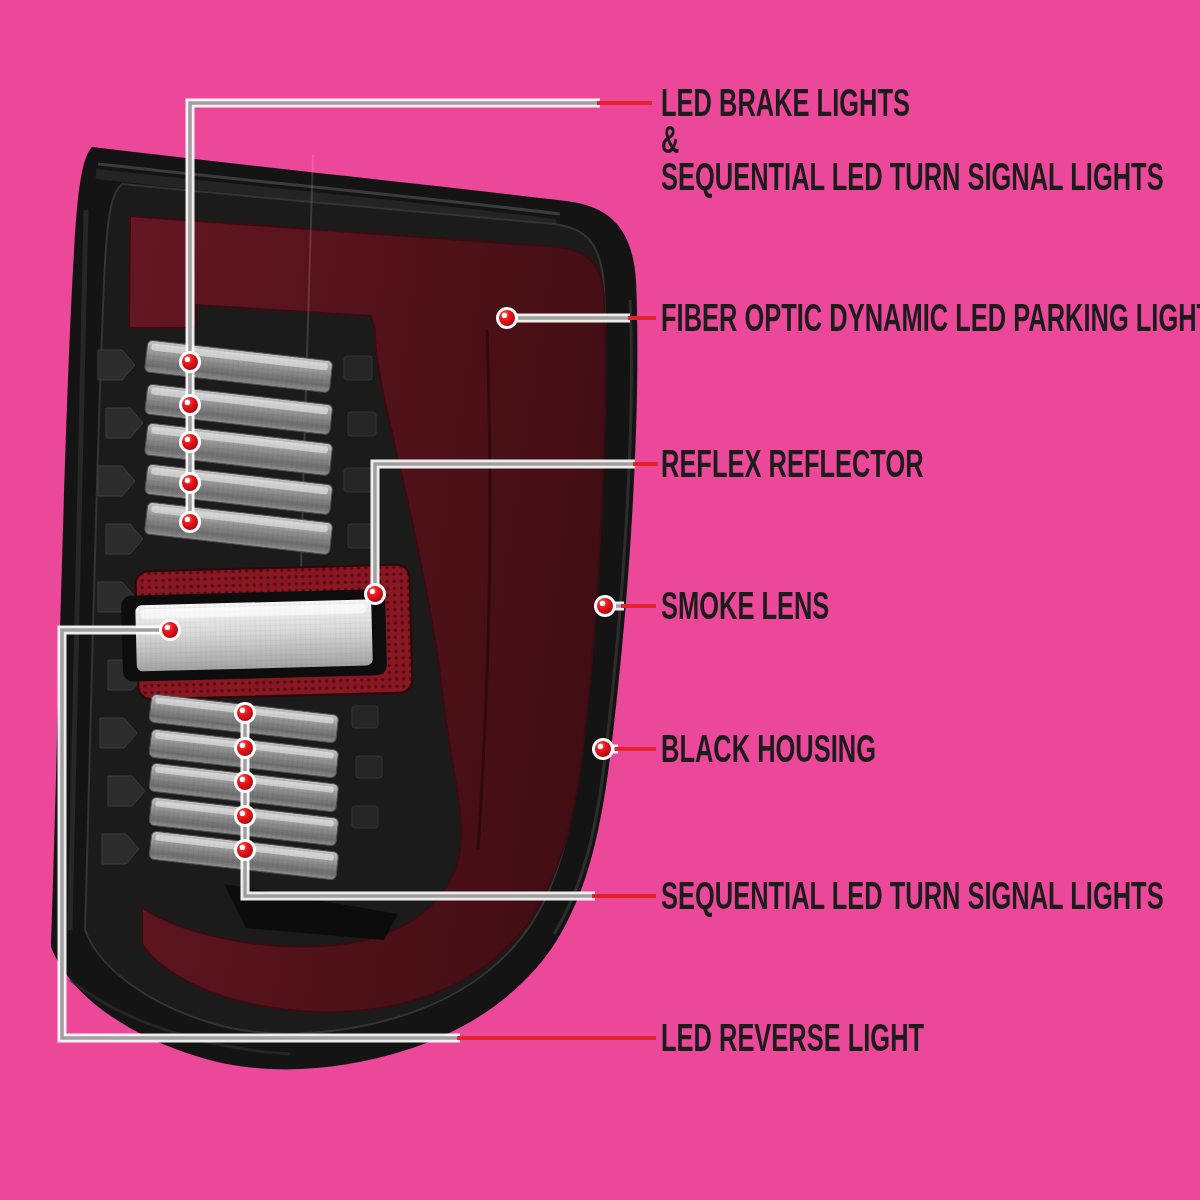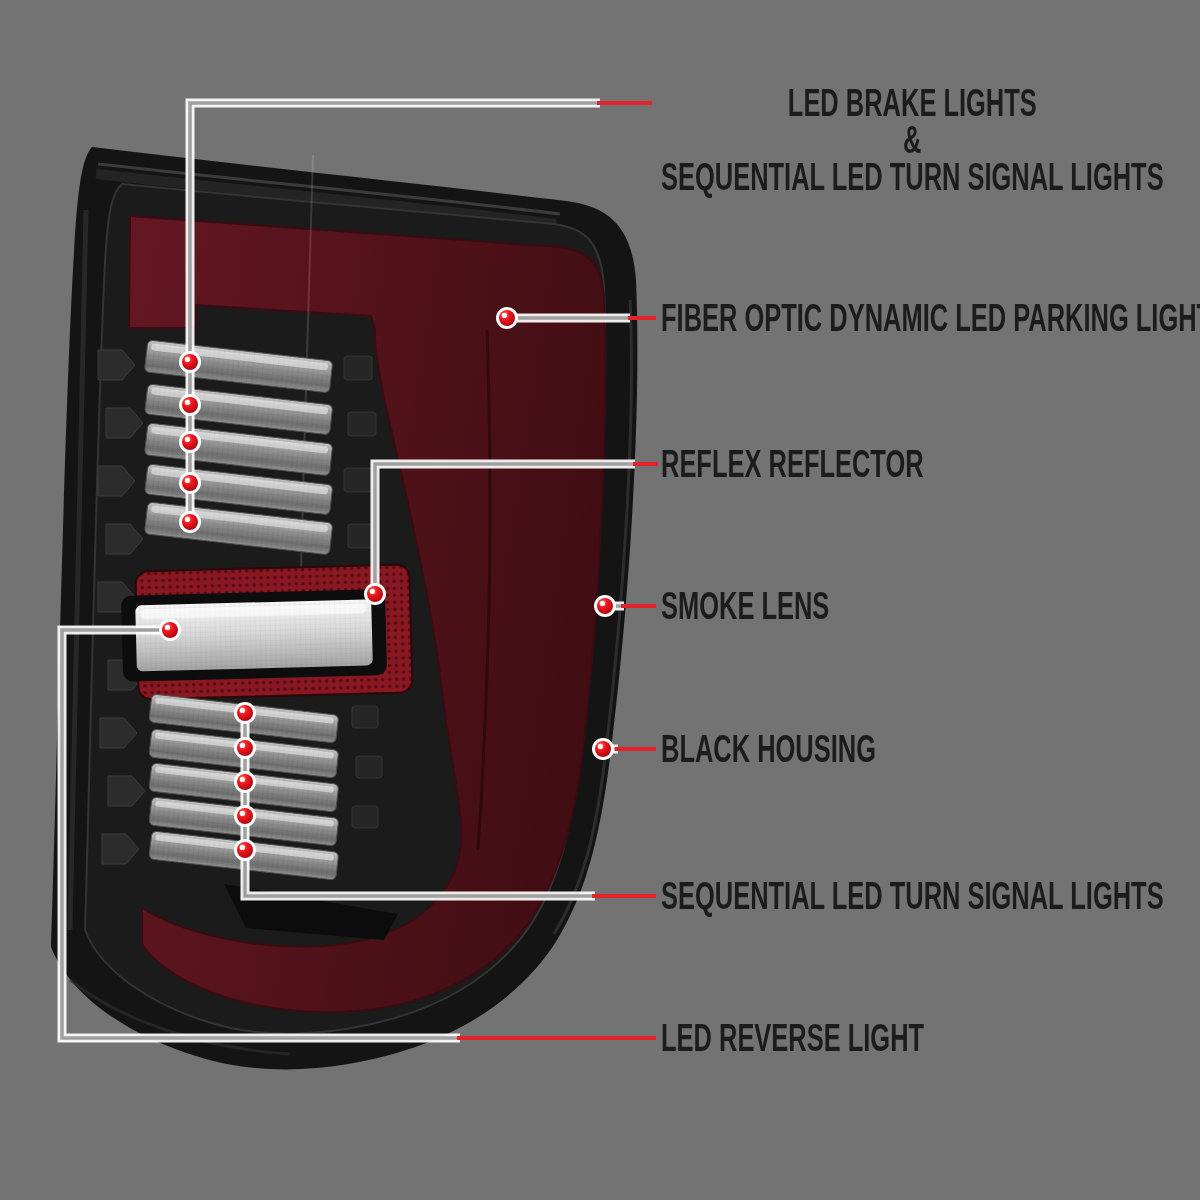--- a/index.html
+++ b/index.html
@@ -1,19 +1,18 @@
 <!DOCTYPE html>
 <html><head>
 <meta charset="utf-8">
 <style>
   html,body{margin:0;padding:0;background:#fff;}
   .stage{
-    position:relative;width:1200px;height:1200px;background:#737373;overflow:hidden;
+    position:relative;width:1200px;height:1200px;background:#ec4899;overflow:hidden;
     font-family:"Liberation Sans","DejaVu Sans",sans-serif;
-    text-align:center;
   }
   .lamp-art{position:absolute;left:0;top:0;}
   .label{
     position:absolute;left:661px;color:#1c1c1c;font-weight:700;font-size:38px;
     line-height:37px;white-space:nowrap;letter-spacing:0px;
     transform:translateY(-50%) scaleX(0.67);transform-origin:left center;
   }
   .label.multiline{top:85px;transform:scaleX(0.67);transform-origin:left top;}
   .label.multiline span{display:block;}
 </style>

